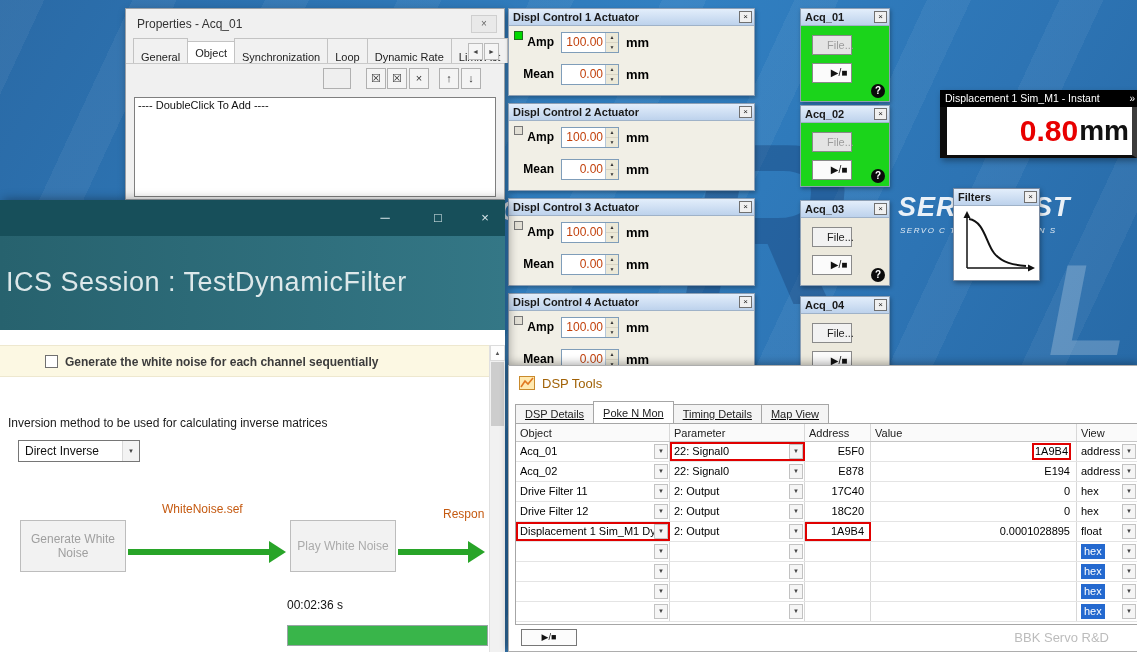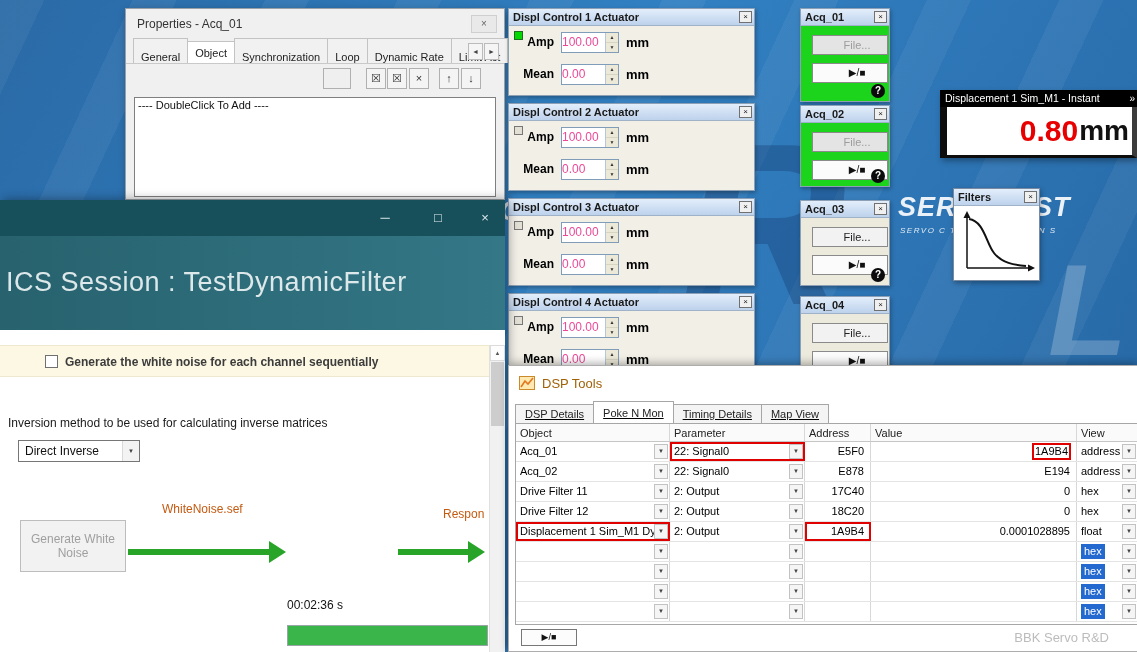--- a/index.html
+++ b/index.html
@@ -51,32 +51,32 @@
   .dpanel { position:absolute; left:508px; width:247px; height:88px; z-index:5; background:#f1efe6;
     border:1px solid #8ea0b5; box-shadow:1px 2px 4px rgba(0,0,0,0.3); }
   .dbody { position:relative; height:70px; }
   .ind { position:absolute; left:5px; top:5px; width:9px; height:9px; border:1px solid #777; }
   .ind.on { background:#00d800; border-color:#1d6b1d; }
   .ind.off { background:#e2dfd5; }
   .ctl-row { position:absolute; left:0; display:flex; align-items:center; height:22px; }
   .ctl-row.r1 { top:5px; } .ctl-row.r2 { top:37px; }
   .ctl-label { width:52px; text-align:right; font-size:12px; font-weight:bold; padding-right:7px; color:#000; }
   .spin { position:relative; width:58px; height:21px; background:#fff; border:1px solid #7f9db9; display:flex; }
-  .spin-val { flex:1; font-size:12px; line-height:19px; padding-right:14px; color:#ec4899; overflow:hidden; }
+  .spin-val { flex:1; font-size:12px; line-height:19px; text-align:right; padding-right:2px; color:#c2410c; overflow:hidden; }
   .spin-btns { width:13px; border-left:1px solid #b5c7d8; display:flex; flex-direction:column; }
   .sb { flex:1; font-size:5px; line-height:9px; text-align:center; color:#333; background:#ece9d8; border-bottom:1px solid #d8d4c4; }
   .sb:last-child { border-bottom:none; }
   .ctl-unit { margin-left:7px; font-size:13px; font-weight:bold; color:#000; }
 
   
   .apanel { position:absolute; left:800px; width:90px; z-index:5; border:1px solid #8ea0b5;
     box-shadow:1px 2px 4px rgba(0,0,0,0.3); background:#ece9dd; }
   .abody { position:relative; height:calc(100% - 17px); }
   .apanel.running .abody { background:#1bd41b; }
-  .abtn { position:absolute; left:11px; width:76px; height:20px; font-size:11px; text-align:center; line-height:18px;
+  .abtn { position:absolute; left:11px; width:40px; height:20px; font-size:11px; text-align:center; line-height:18px;
     border:1px solid #8a8a8a; background:#f2f2f2; color:#222;padding-left:14px; }
   .abtn.file { top:9px; }
   .apanel.running .abtn.file { color:#9c9c9c; background:#e4e4e4; }
   .abtn.playstop { top:37px; background:#fbfbfb; color:#111; font-size:10px; }
   .help { position:absolute; right:4px; bottom:3px; width:14px; height:14px; border-radius:50%; background:#0b0b0b;
     color:#fff; font-size:10px; font-weight:bold; text-align:center; line-height:14px; }
 
   
   #instant { position:absolute; left:940px; top:90px; width:197px; height:68px; z-index:6;
     box-shadow:2px 3px 6px rgba(0,0,0,0.35); }
@@ -416,20 +416,21 @@
         <span class="cb-label">Generate the white noise for each channel sequentially</span>
       </div>
       <div class="inv-label">Inversion method to be used for calculating inverse matrices</div>
       <div class="combo">
         <span class="ctext">Direct Inverse</span>
         <span class="combo-arrow">▼</span>
       </div>
       <div class="file-label wn">WhiteNoise.sef</div>
       <div class="file-label resp">Respon</div>
       <div class="flow-btn gen">Generate White Noise</div>
+      <div class="flow-btn play">Play White Noise</div>
       <div class="garrow a1">
           <span class="shaft"></span>
           <span class="head"></span>
         </div>
       <div class="garrow a2">
           <span class="shaft"></span>
           <span class="head"></span>
         </div>
       <div class="timer">00:02:36 s</div>
       <div class="progress">

